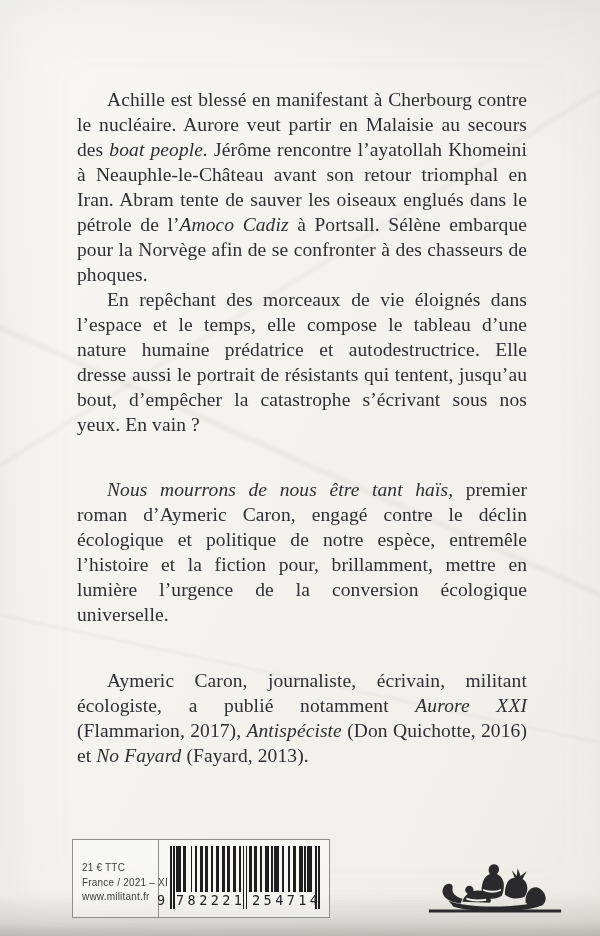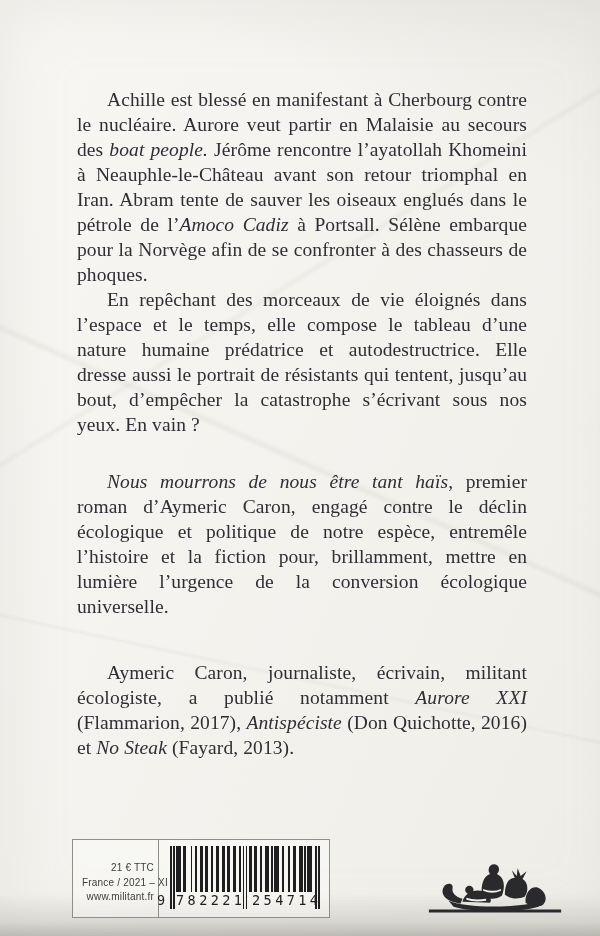--- a/index.html
+++ b/index.html
@@ -26,36 +26,35 @@
       linear-gradient(12deg, transparent 29.7%, rgba(150,147,138,0.07) 30%, transparent 30.3%);
   }
 
   .text-block{
     position:absolute;left:77px;top:87px;width:450px;
     color:#2e2e35;font-size:19.5px;line-height:25px;
     text-align:justify;letter-spacing:0.1px;
   }
   .text-block .para{margin:0;text-indent:30px;}
   .text-block .para i{font-style:italic;}
-  .blurb-section{margin-top:32px;}
+  .blurb-section{margin-top:40px;}
   .bio-section{margin-top:41px;}
 
   
   .price-box{
     position:absolute;left:72px;top:839px;width:258px;height:79px;
     border:1px solid #8f8f8a;box-sizing:border-box;display:flex;
     background:rgba(252,252,250,0.45);
   }
   .price-panel{
     width:86px;box-sizing:border-box;border-right:1px solid #8f8f8a;
     padding:21px 4px 0 9px;
     font-family:"Liberation Sans", sans-serif;
     font-size:10px;line-height:14.5px;color:#3d3d3d;letter-spacing:0.2px;
     white-space:nowrap;
-    text-align:right;
   }
   .barcode-panel{flex:1;position:relative;}
   .barcode{position:absolute;left:11px;top:6px;width:150px;height:63px;}
   .barcode .bar{position:absolute;top:0;background:#1e1e21;}
   .barcode-digits{position:absolute;top:46px;left:0;width:150px;height:17px;
     font-family:"DejaVu Sans Mono", monospace;font-size:13.5px;color:#1e1e21;}
   .digit-group{position:absolute;top:0;display:flex;justify-content:space-between;}
   .dg-first{left:-13px;width:10px;}
   .dg-left{left:6px;width:66px;}
   .dg-right{left:82px;width:66px;}
@@ -72,21 +71,21 @@
 
   <div class="text-block">
     <div class="synopsis-section">
         <p class="para"><span>Achille est blessé en manifestant à Cherbourg contre le nucléaire. Aurore veut partir en Malaisie au secours des </span><i>boat people.</i><span> Jérôme rencontre l’ayatollah Khomeini à Neauphle-le-Château avant son retour triomphal en Iran. Abram tente de sauver les oiseaux englués dans le pétrole de l’</span><i>Amoco Cadiz</i><span> à Portsall. Sélène embarque pour la Norvège afin de se confronter à des chasseurs de phoques.</span></p>
         <p class="para"><span>En repêchant des morceaux de vie éloignés dans l’espace et le temps, elle compose le tableau d’une nature humaine prédatrice et autodestructrice. Elle dresse aussi le portrait de résistants qui tentent, jusqu’au bout, d’empêcher la catastrophe s’écrivant sous nos yeux. En vain ?</span></p>
       </div>
     <div class="blurb-section">
         <p class="para"><i>Nous mourrons de nous être tant haïs</i><span>, premier roman d’Aymeric Caron, engagé contre le déclin écologique et politique de notre espèce, entremêle l’histoire et la fiction pour, brillamment, mettre en lumière l’urgence de la conversion écologique universelle.</span></p>
       </div>
     <div class="bio-section">
-        <p class="para"><span>Aymeric Caron, journaliste, écrivain, militant écologiste, a publié notamment </span><i>Aurore XXI</i><span> (Flammarion, 2017), </span><i>Antispéciste</i><span> (Don Quichotte, 2016) et </span><i>No Steak</i><span> (Fayard, 2013).</span></p>
+        <p class="para"><span>Aymeric Caron, journaliste, écrivain, militant écologiste, a publié notamment </span><i>Aurore XXI</i><span> (Flammarion, 2017), </span><i>Antispéciste</i><span> (Don Quichotte, 2016) et </span><i>No Fayard</i><span> (Fayard, 2013).</span></p>
       </div>
   </div>
 
   <div class="price-box">
     <div class="price-panel">
       <div>21 € TTC</div>
       <div>France / 2021 – XI</div>
       <div>www.militant.fr</div>
     </div>
     <div class="barcode-panel">

